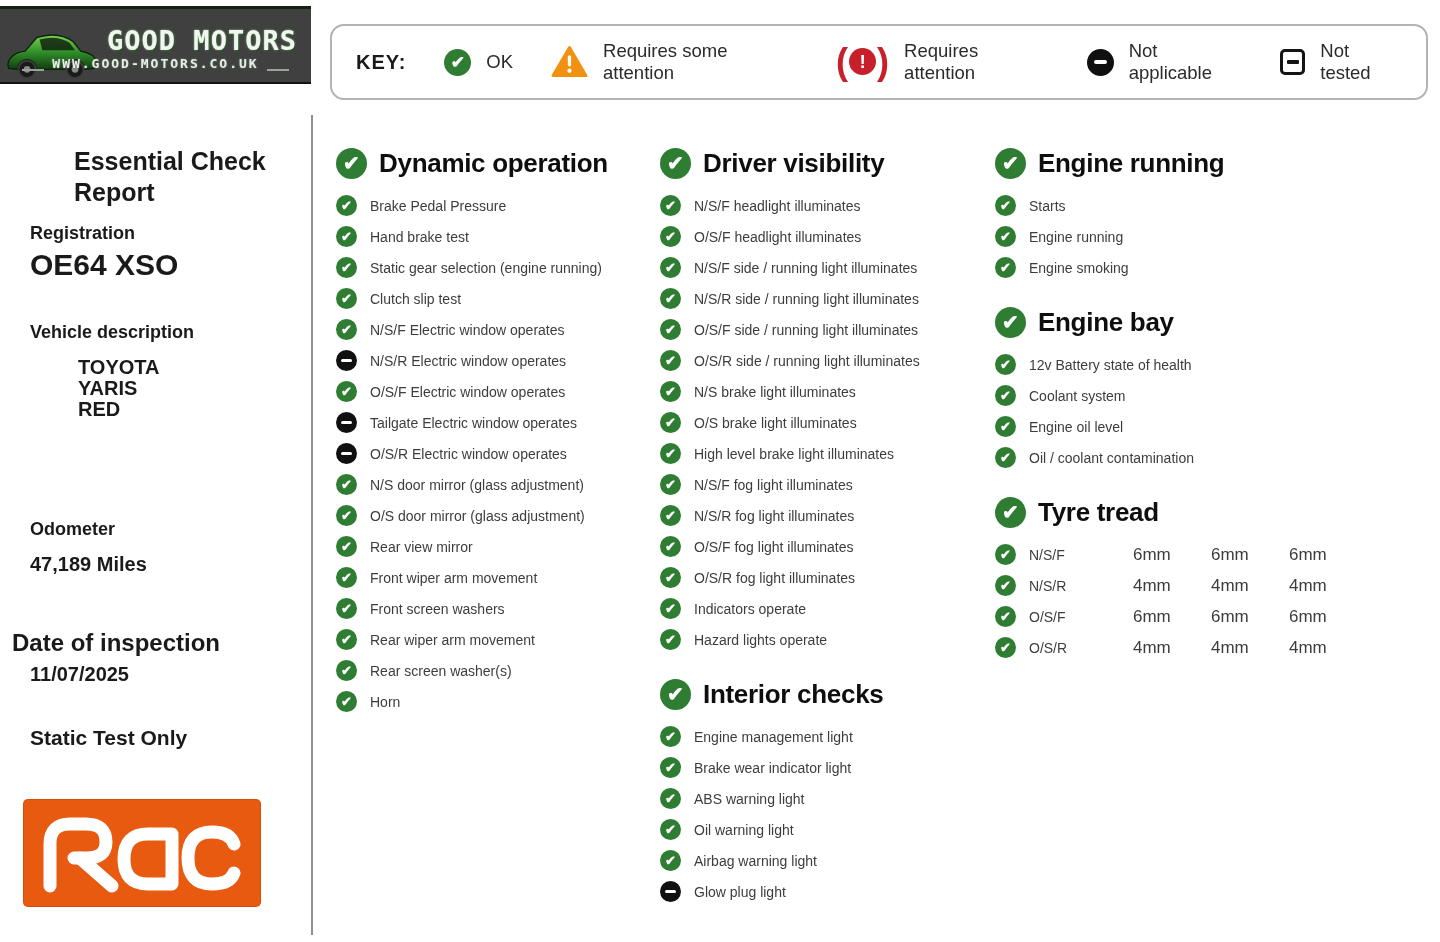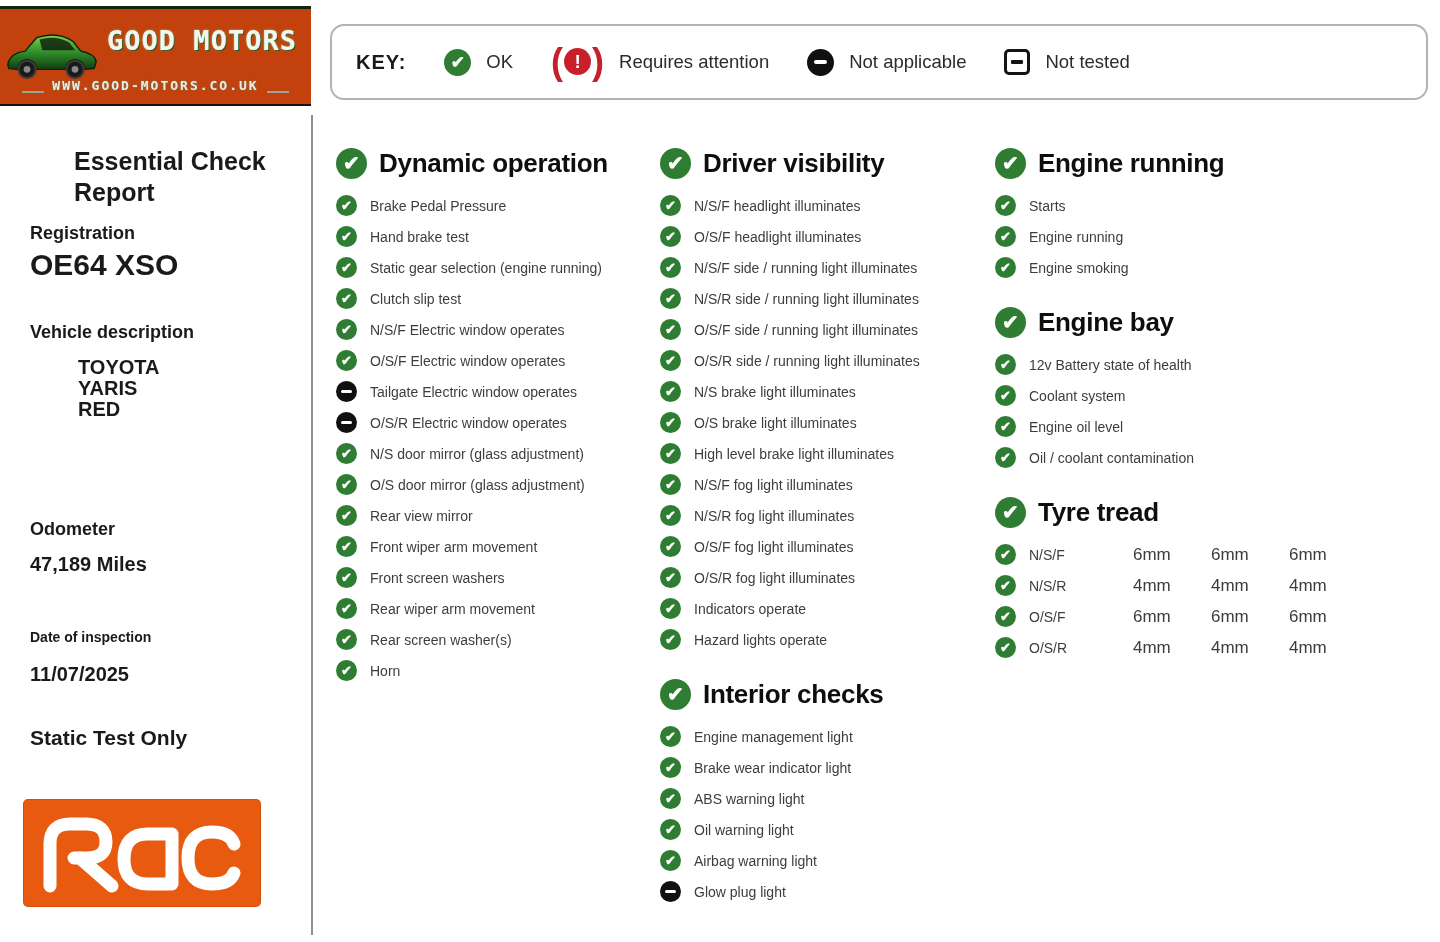--- a/index.html
+++ b/index.html
@@ -1,21 +1,21 @@
 <!DOCTYPE html>
 <html><head>
 <meta charset="utf-8">
 <style>
   * { margin:0; padding:0; box-sizing:border-box; }
   html,body { width:1440px; height:942px; background:#ffffff; overflow:hidden;
               font-family:"Liberation Sans", sans-serif; color:#1a1a1a; }
   .abs { position:absolute; }
 
   
-  .gm-logo { left:0; top:6px; width:311px; height:100px; background:#c2410c;
+  .gm-logo { left:0; top:6px; width:311px; height:78px; background:#404040;
              border-top:3px solid #12240f; border-bottom:2px solid #131313; }
   .gm-car { position:absolute; left:4px; top:12px; width:96px; height:66px; }
   .gm-name { position:absolute; left:96px; top:16px; width:212px; text-align:center;
              font-family:"DejaVu Sans Mono", monospace; font-weight:bold; font-size:27px;
              letter-spacing:1px; color:#f2f6f2; white-space:nowrap;
              text-shadow:0 0 2px #9fdc8f, 1px 1px 0 #0c3a0c; }
   .gm-site-row { position:absolute; left:0; bottom:11px; width:100%; display:flex;
                  align-items:flex-end; justify-content:center; gap:8px; }
   .gm-dash { width:22px; height:2px; background:#9aa59a; }
   .gm-site { font-family:"DejaVu Sans Mono", monospace; font-weight:bold; font-size:13px;
@@ -49,21 +49,21 @@
   .nt-bar { width:12px; height:3.5px; background:#141414; border-radius:1px; }
 
   
   .sb-title { left:30px; top:146px; width:250px; font-size:25px; font-weight:bold; line-height:31px;margin-left:44px; }
   .sb-reg-label { left:30px; top:223px; font-size:18px; font-weight:bold; }
   .sb-reg-val { left:30px; top:248px; font-size:30px; font-weight:bold; }
   .sb-veh-label { left:30px; top:322px; font-size:18px; font-weight:bold; }
   .sb-veh-lines { left:30px; top:357px; font-size:20px; font-weight:bold; line-height:21px;margin-left:48px; }
   .sb-odo-label { left:30px; top:519px; font-size:18px; font-weight:bold; }
   .sb-odo-val { left:30px; top:553px; font-size:20px; font-weight:bold; }
-  .sb-date-label { left:30px; top:629px; font-size:14px; font-weight:bold; }
+  .sb-date-label { left:12px; top:629px; font-size:24px; font-weight:bold; }
   .sb-date-val { left:30px; top:663px; font-size:20px; font-weight:bold; }
   .sb-static { left:30px; top:726px; font-size:21px; font-weight:bold; }
   .rac-box { left:24px; top:800px; width:236px; height:106px; background:#e85a0f;
              border-radius:4px; box-shadow:0 0 0 1px #d14f0b; }
   .sr-only { position:absolute; width:1px; height:1px; overflow:hidden; clip:rect(0 0 0 0); }
 
   
   .check-col { position:absolute; top:145px; }
   .col-0 { left:336px; width:325px; }
   .col-1 { left:660px; width:332px; }
@@ -107,20 +107,28 @@
 <div class="abs divider"></div>
 
 <div class="abs key-box">
   <span class="key-title">KEY:</span>
 
   <span class="key-group">
     <span class="ck" style="width:27px;height:27px;font-size:17px;">✔</span>
     <span class="key-label">OK</span>
   </span>
 
+  <span class="key-group">
+    <svg width="38" height="34" viewBox="0 0 38 34">
+      <path d="M19 2 L36 31 H2 Z" fill="#f29111" stroke="#f29111" stroke-width="3" stroke-linejoin="round"></path>
+      <rect x="17.3" y="10" width="3.4" height="11.5" rx="1.7" fill="#fff"></rect>
+      <circle cx="19" cy="26" r="2.2" fill="#fff"></circle>
+    </svg>
+    <span class="key-label">Requires some attention</span>
+  </span>
 
   <span class="key-group">
     <span class="brake-icon">
       <span class="brake-paren">(</span>
       <span class="brake-circle">!</span>
       <span class="brake-paren">)</span>
     </span>
     <span class="key-label">Requires attention</span>
   </span>
 
@@ -186,20 +194,26 @@
       </div>
       <div class="check-item">
         <span class="ck" style="height: 21px; width: 21px; font-size: 13px;">✔</span>
         <span class="item-label">Clutch slip test</span>
       </div>
       <div class="check-item">
         <span class="ck" style="height: 21px; width: 21px; font-size: 13px;">✔</span>
         <span class="item-label">N/S/F Electric window operates</span>
       </div>
       <div class="check-item">
+        <span class="na-icon" style="height: 21px; width: 21px;">
+          <span class="na-bar" style="width: 11px; height: 3px;"></span>
+        </span>
+        <span class="item-label">N/S/R Electric window operates</span>
+      </div>
+      <div class="check-item">
         <span class="ck" style="height: 21px; width: 21px; font-size: 13px;">✔</span>
         <span class="item-label">O/S/F Electric window operates</span>
       </div>
       <div class="check-item">
         <span class="na-icon" style="height: 21px; width: 21px;">
           <span class="na-bar" style="width: 11px; height: 3px;"></span>
         </span>
         <span class="item-label">Tailgate Electric window operates</span>
       </div>
       <div class="check-item">

